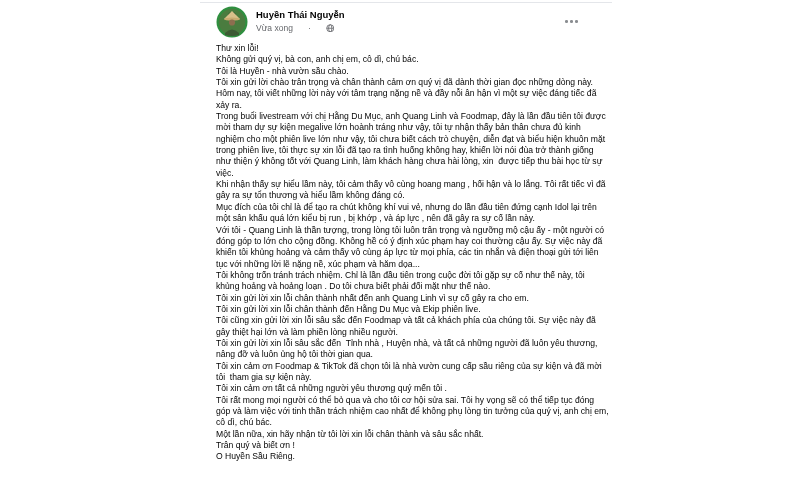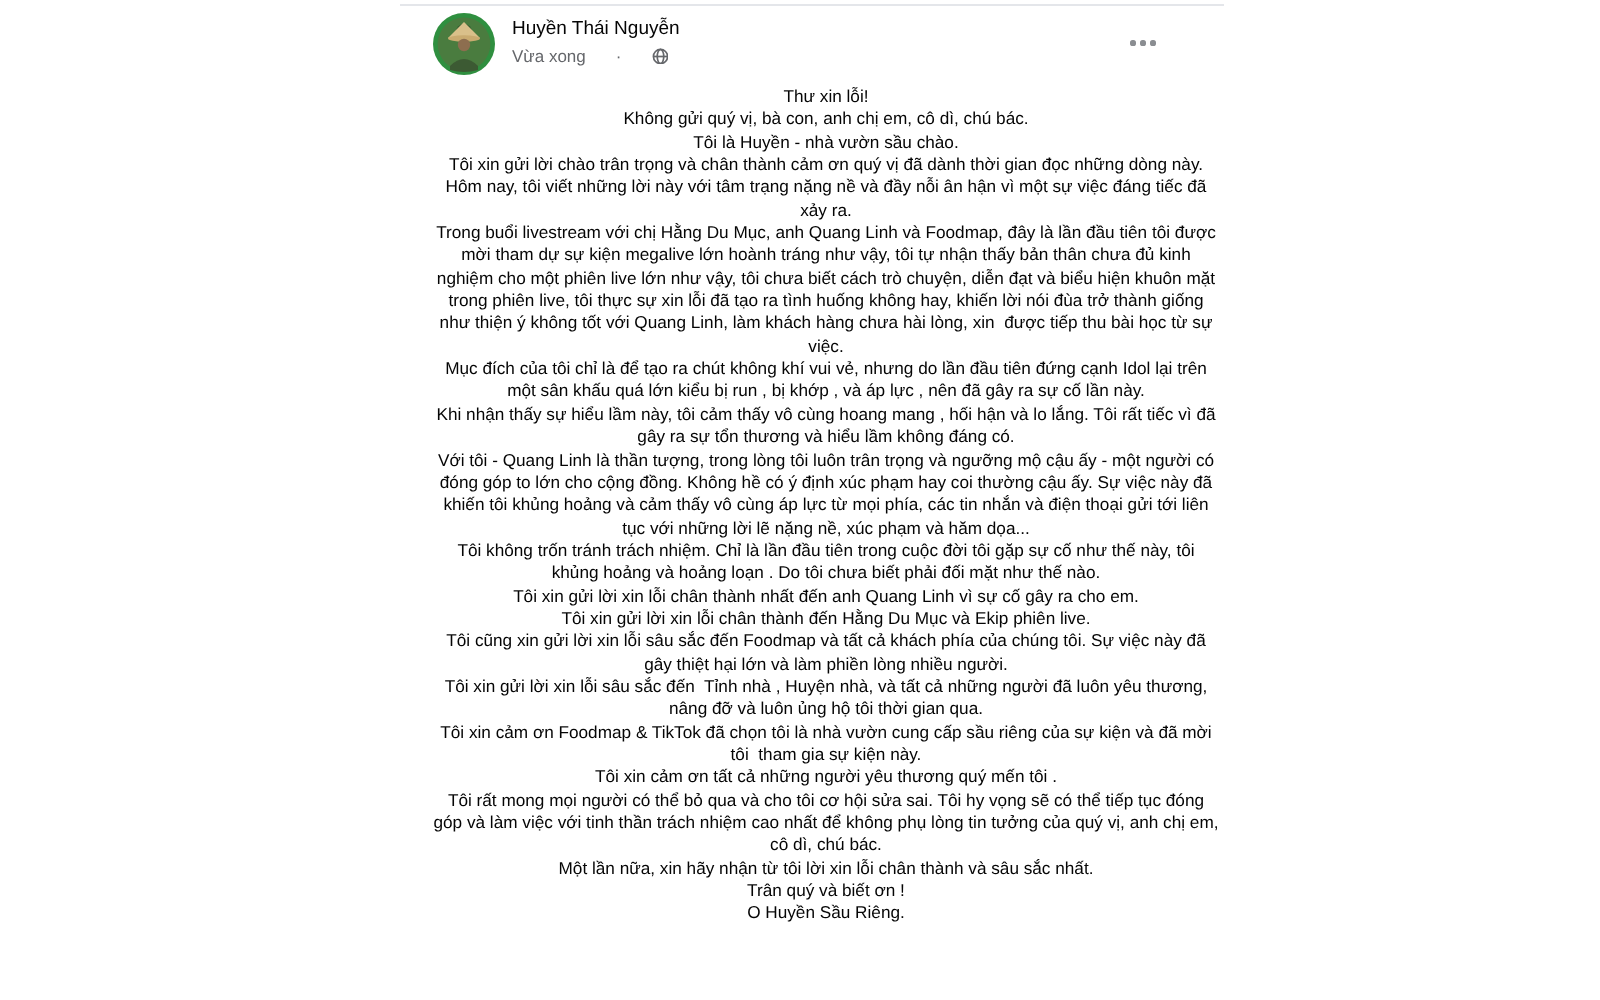--- a/index.html
+++ b/index.html
@@ -30,21 +30,21 @@
     border-radius: 50%;
     flex: 0 0 32px;
     cursor: pointer;
   }
   .avatar svg { display: block; }
 
   .header-meta { padding-top: 3px; }
 
   .author-name {
     font-size: 9.5px;
-    font-weight: normal;
+    font-weight: bold;
     color: #050505;
     line-height: 12px;
     cursor: pointer;
   }
 
   .post-sub {
     display: flex;
     align-items: center;
     gap: 15px;
     margin-top: 2px;
@@ -73,21 +73,21 @@
   }
 
   .post-body {
     margin-top: 2px;
     width: 394px;
     font-size: 8.6px;
     line-height: 11.35px;
     color: #050505;
     letter-spacing: 0;
   }
-  .post-line { min-height: 11.35px; white-space: pre-wrap; text-align: center; }
+  .post-line { min-height: 11.35px; white-space: pre-wrap; }
 </style>
 </head>
 <body>
 
 <div class="post-card">
 
   <div class="post-header">
 
     <div class="avatar">
       <svg width="32" height="32" viewBox="0 0 32 32">
@@ -123,22 +123,22 @@
     </div>
 
   </div>
 
   <div class="post-body">
       <div class="post-line">Thư xin lỗi!</div>
       <div class="post-line">Không gửi quý vị, bà con, anh chị em, cô dì, chú bác.</div>
       <div class="post-line">Tôi là Huyền - nhà vườn sầu chào.</div>
       <div class="post-line">Tôi xin gửi lời chào trân trọng và chân thành cảm ơn quý vị đã dành thời gian đọc những dòng này. Hôm nay, tôi viết những lời này với tâm trạng nặng nề và đầy nỗi ân hận vì một sự việc đáng tiếc đã xảy ra.</div>
       <div class="post-line">Trong buổi livestream với chị Hằng Du Mục, anh Quang Linh và Foodmap, đây là lần đầu tiên tôi được mời tham dự sự kiện megalive lớn hoành tráng như vậy, tôi tự nhận thấy bản thân chưa đủ kinh nghiệm cho một phiên live lớn như vậy, tôi chưa biết cách trò chuyện, diễn đạt và biểu hiện khuôn mặt trong phiên live, tôi thực sự xin lỗi đã tạo ra tình huống không hay, khiến lời nói đùa trở thành giống như thiện ý không tốt với Quang Linh, làm khách hàng chưa hài lòng, xin  được tiếp thu bài học từ sự việc.</div>
+      <div class="post-line">Khi nhận thấy sự hiểu lầm này, tôi cảm thấy vô cùng hoang mang , hối hận và lo lắng. Tôi rất tiếc vì đã gây ra sự tổn thương và hiểu lầm không đáng có.</div>
       <div class="post-line">Mục đích của tôi chỉ là để tạo ra chút không khí vui vẻ, nhưng do lần đầu tiên đứng cạnh Idol lại trên một sân khấu quá lớn kiểu bị run , bị khớp , và áp lực , nên đã gây ra sự cố lần này.</div>
-      <div class="post-line">Khi nhận thấy sự hiểu lầm này, tôi cảm thấy vô cùng hoang mang , hối hận và lo lắng. Tôi rất tiếc vì đã gây ra sự tổn thương và hiểu lầm không đáng có.</div>
       <div class="post-line">Với tôi - Quang Linh là thần tượng, trong lòng tôi luôn trân trọng và ngưỡng mộ cậu ấy - một người có đóng góp to lớn cho cộng đồng. Không hề có ý định xúc phạm hay coi thường cậu ấy. Sự việc này đã khiến tôi khủng hoảng và cảm thấy vô cùng áp lực từ mọi phía, các tin nhắn và điện thoại gửi tới liên tục với những lời lẽ nặng nề, xúc phạm và hăm dọa...</div>
       <div class="post-line">Tôi không trốn tránh trách nhiệm. Chỉ là lần đầu tiên trong cuộc đời tôi gặp sự cố như thế này, tôi khủng hoảng và hoảng loạn . Do tôi chưa biết phải đối mặt như thế nào.</div>
       <div class="post-line">Tôi xin gửi lời xin lỗi chân thành nhất đến anh Quang Linh vì sự cố gây ra cho em.</div>
       <div class="post-line">Tôi xin gửi lời xin lỗi chân thành đến Hằng Du Mục và Ekip phiên live.</div>
       <div class="post-line">Tôi cũng xin gửi lời xin lỗi sâu sắc đến Foodmap và tất cả khách phía của chúng tôi. Sự việc này đã gây thiệt hại lớn và làm phiền lòng nhiều người.</div>
       <div class="post-line">Tôi xin gửi lời xin lỗi sâu sắc đến  Tỉnh nhà , Huyện nhà, và tất cả những người đã luôn yêu thương, nâng đỡ và luôn ủng hộ tôi thời gian qua.</div>
       <div class="post-line">Tôi xin cảm ơn Foodmap &amp; TikTok đã chọn tôi là nhà vườn cung cấp sầu riêng của sự kiện và đã mời tôi  tham gia sự kiện này.</div>
       <div class="post-line">Tôi xin cảm ơn tất cả những người yêu thương quý mến tôi .</div>
       <div class="post-line">Tôi rất mong mọi người có thể bỏ qua và cho tôi cơ hội sửa sai. Tôi hy vọng sẽ có thể tiếp tục đóng góp và làm việc với tinh thần trách nhiệm cao nhất để không phụ lòng tin tưởng của quý vị, anh chị em, cô dì, chú bác.</div>
       <div class="post-line">Một lần nữa, xin hãy nhận từ tôi lời xin lỗi chân thành và sâu sắc nhất.</div>

